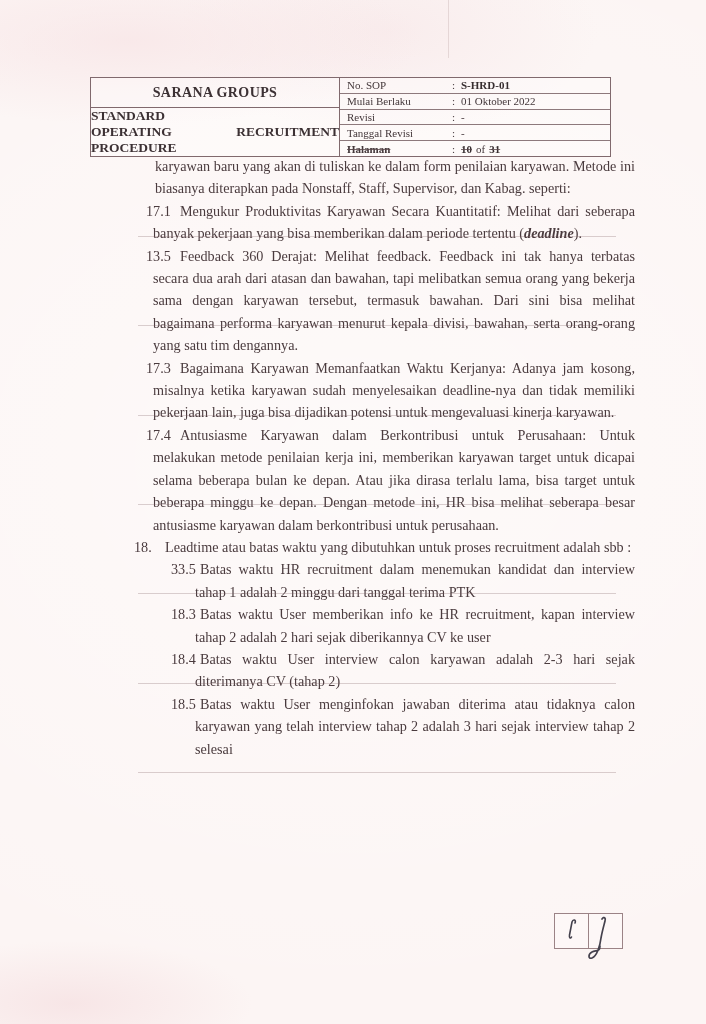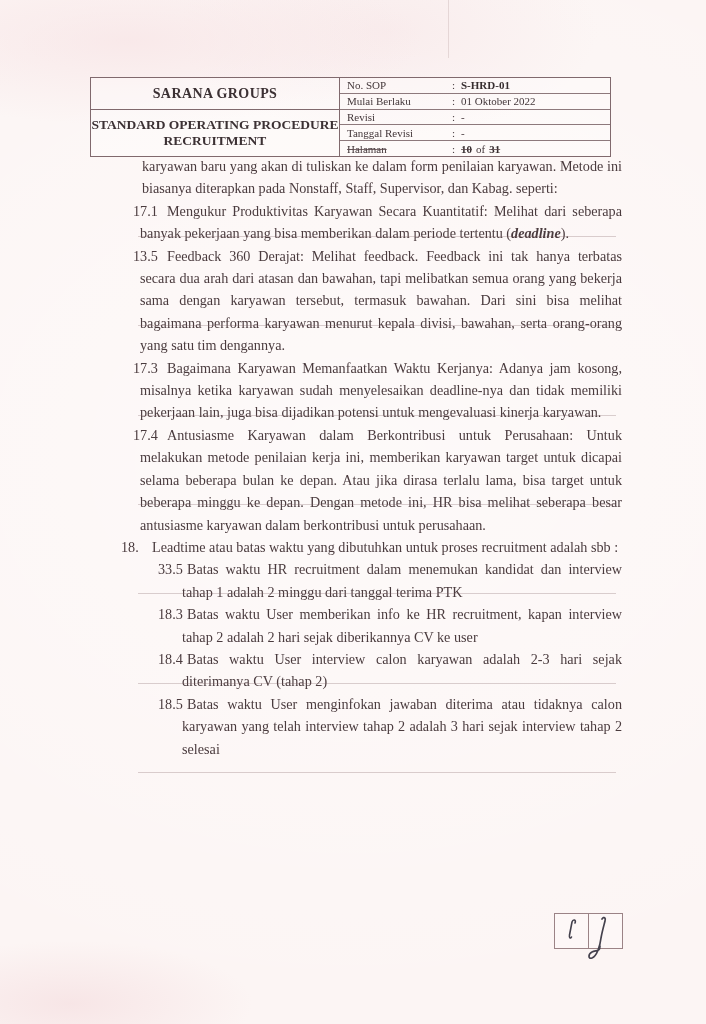--- a/index.html
+++ b/index.html
@@ -26,36 +26,36 @@
     position:absolute; left:90px; top:61px; width:521px; height:80px;
     border:1.4px solid #80696d; display:flex; box-sizing:border-box;
     background:rgba(255,255,255,0.35);
     margin-top:16px;
   }
   .ht-left { width:249px; border-right:1.4px solid #80696d; display:flex;
              flex-direction:column; box-sizing:border-box; }
   .ht-org  { height:31px; border-bottom:1.4px solid #80696d; display:flex;
              align-items:center; justify-content:center;
              font-weight:bold; font-size:14px; letter-spacing:0.4px; color:#3c3134; }
-  .ht-title{ flex:1; display:flex; flex-direction:column; align-items:center;
+  .ht-title{ flex:1; display:flex; flex-direction:row; align-items:center;
              justify-content:center; font-weight:bold; font-size:13.5px;
              line-height:16px; color:#3c3134; }
   .ht-right{ flex:1; display:flex; flex-direction:column; }
   .ht-row  { flex:1; display:flex; align-items:center; padding-left:7px;
              font-size:11px; border-bottom:1.1px solid #8d797c; color:#43373a; }
   .ht-row:last-child { border-bottom:none; }
   .ht-label{ width:105px; flex:0 0 auto; }
   .ht-sep  { width:9px; flex:0 0 auto; }
   .bold    { font-weight:bold; color:#372e30; }
-  .struck  { text-decoration:line-through; text-decoration-color:rgba(90,70,74,0.8); }
+  .struck  { text-decoration:line-through; text-decoration-color:rgba(90,70,74,0.8);font-weight:bold; }
   .ht-gap  { width:4px; display:inline-block; }
 
   
   .doc-body {
-    position:absolute; left:133px; top:155px; width:489px;
+    position:absolute; left:146px; top:155px; width:489px;
     font-size:14.2px; line-height:22.4px; text-align:justify; color:#4a3b3e;
   }
   .doc-body p { margin:0; padding:0; }
   p.cont     { margin-left:9px; }
   p.it17     { padding-left:7px; text-indent:-7px; }
   p.it17 .num{ display:inline-block; width:34px; text-indent:0; }
   p.it18     { margin-left:-12px; }
   p.it18 .num{ display:inline-block; width:31px; }
   p.sub18    { margin-left:49px; text-indent:-24px; }
   p.sub18 .num{ display:inline-block; width:29px; text-indent:0; }

